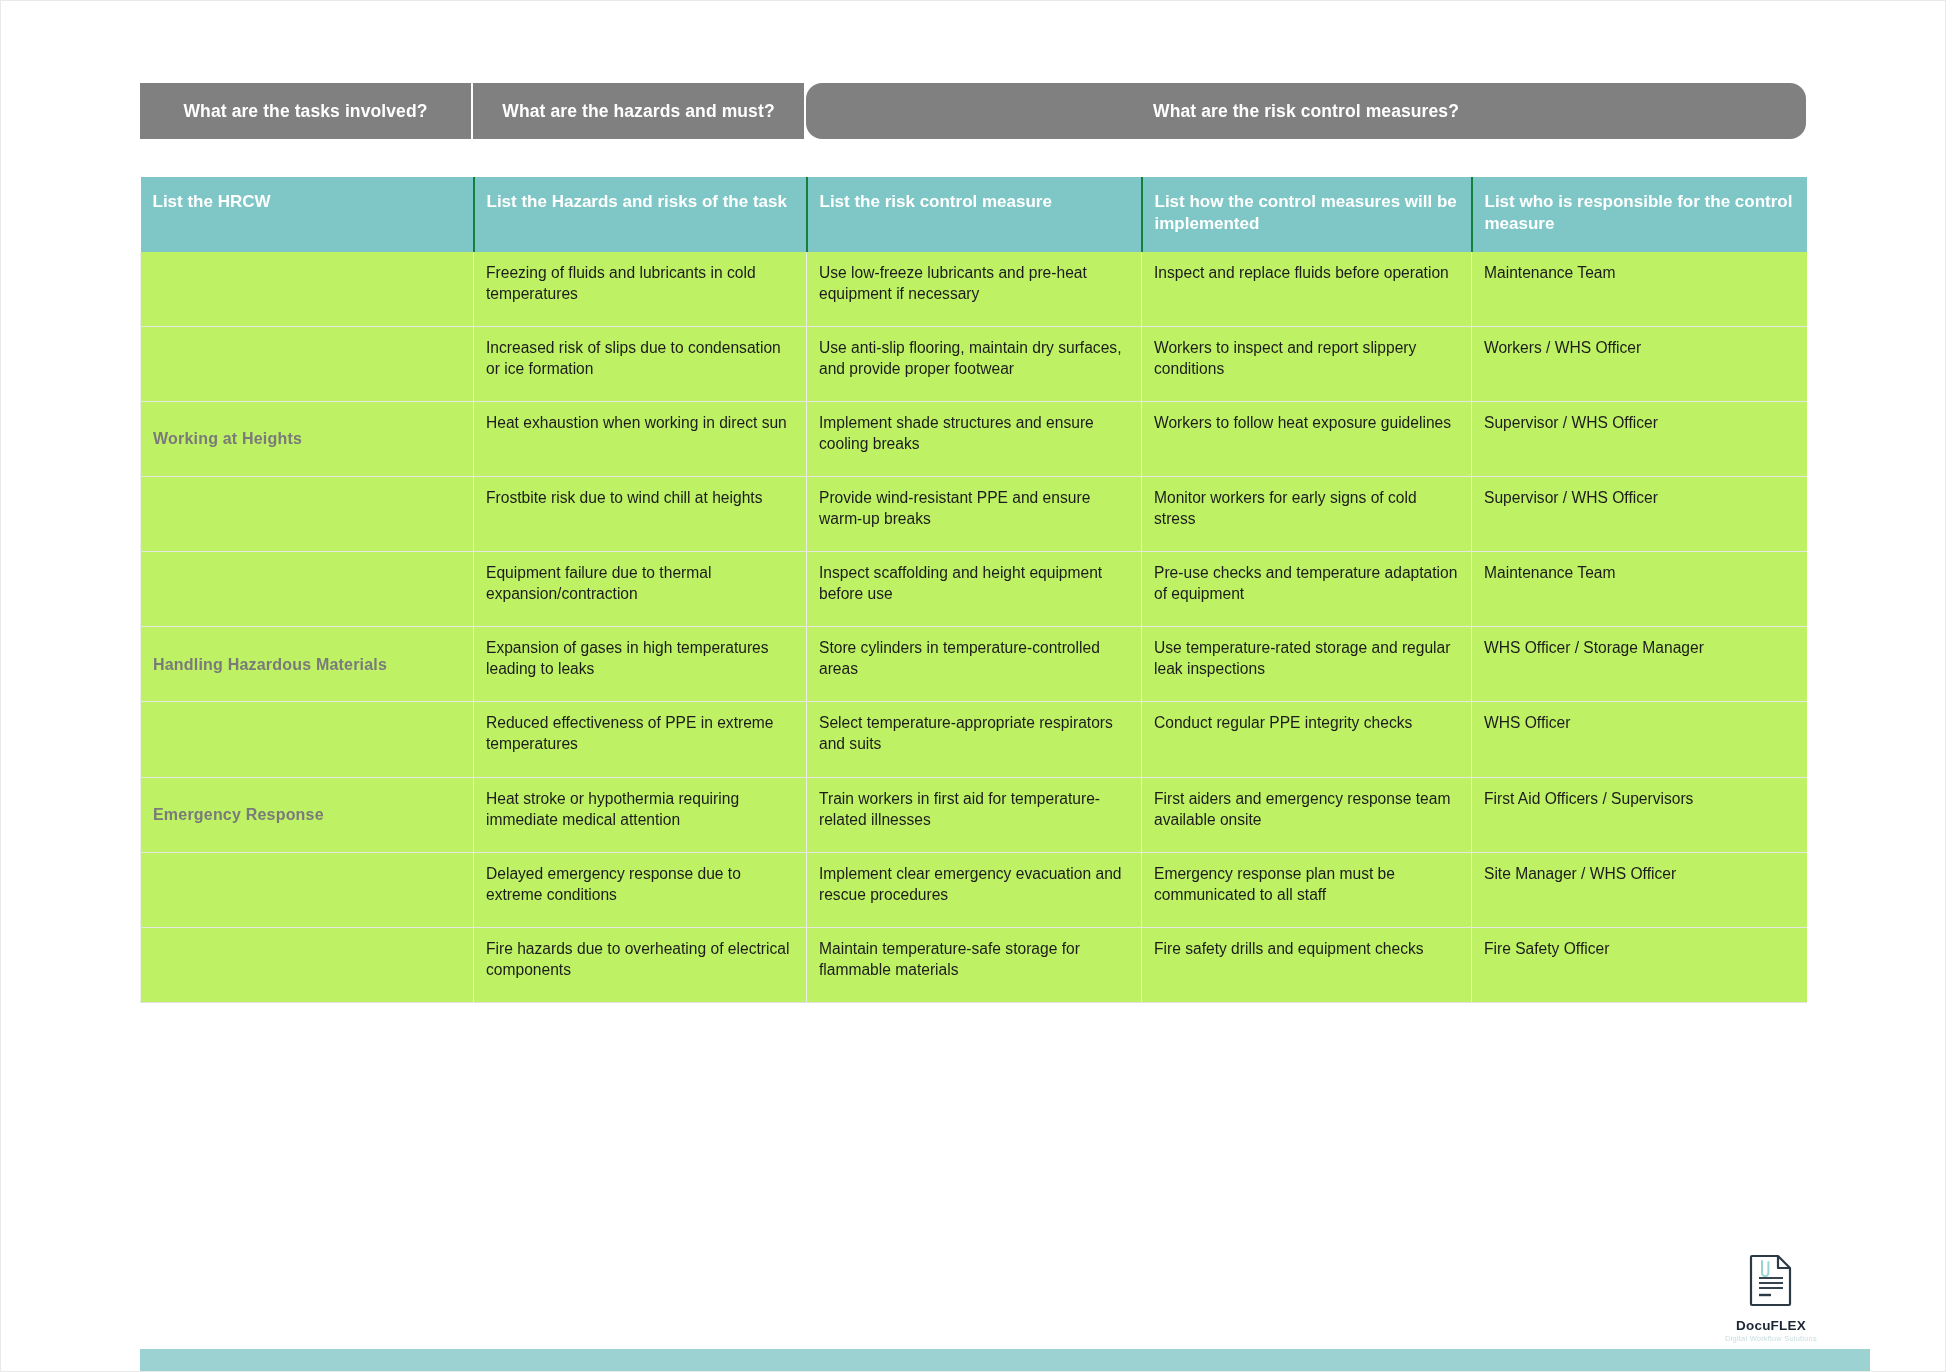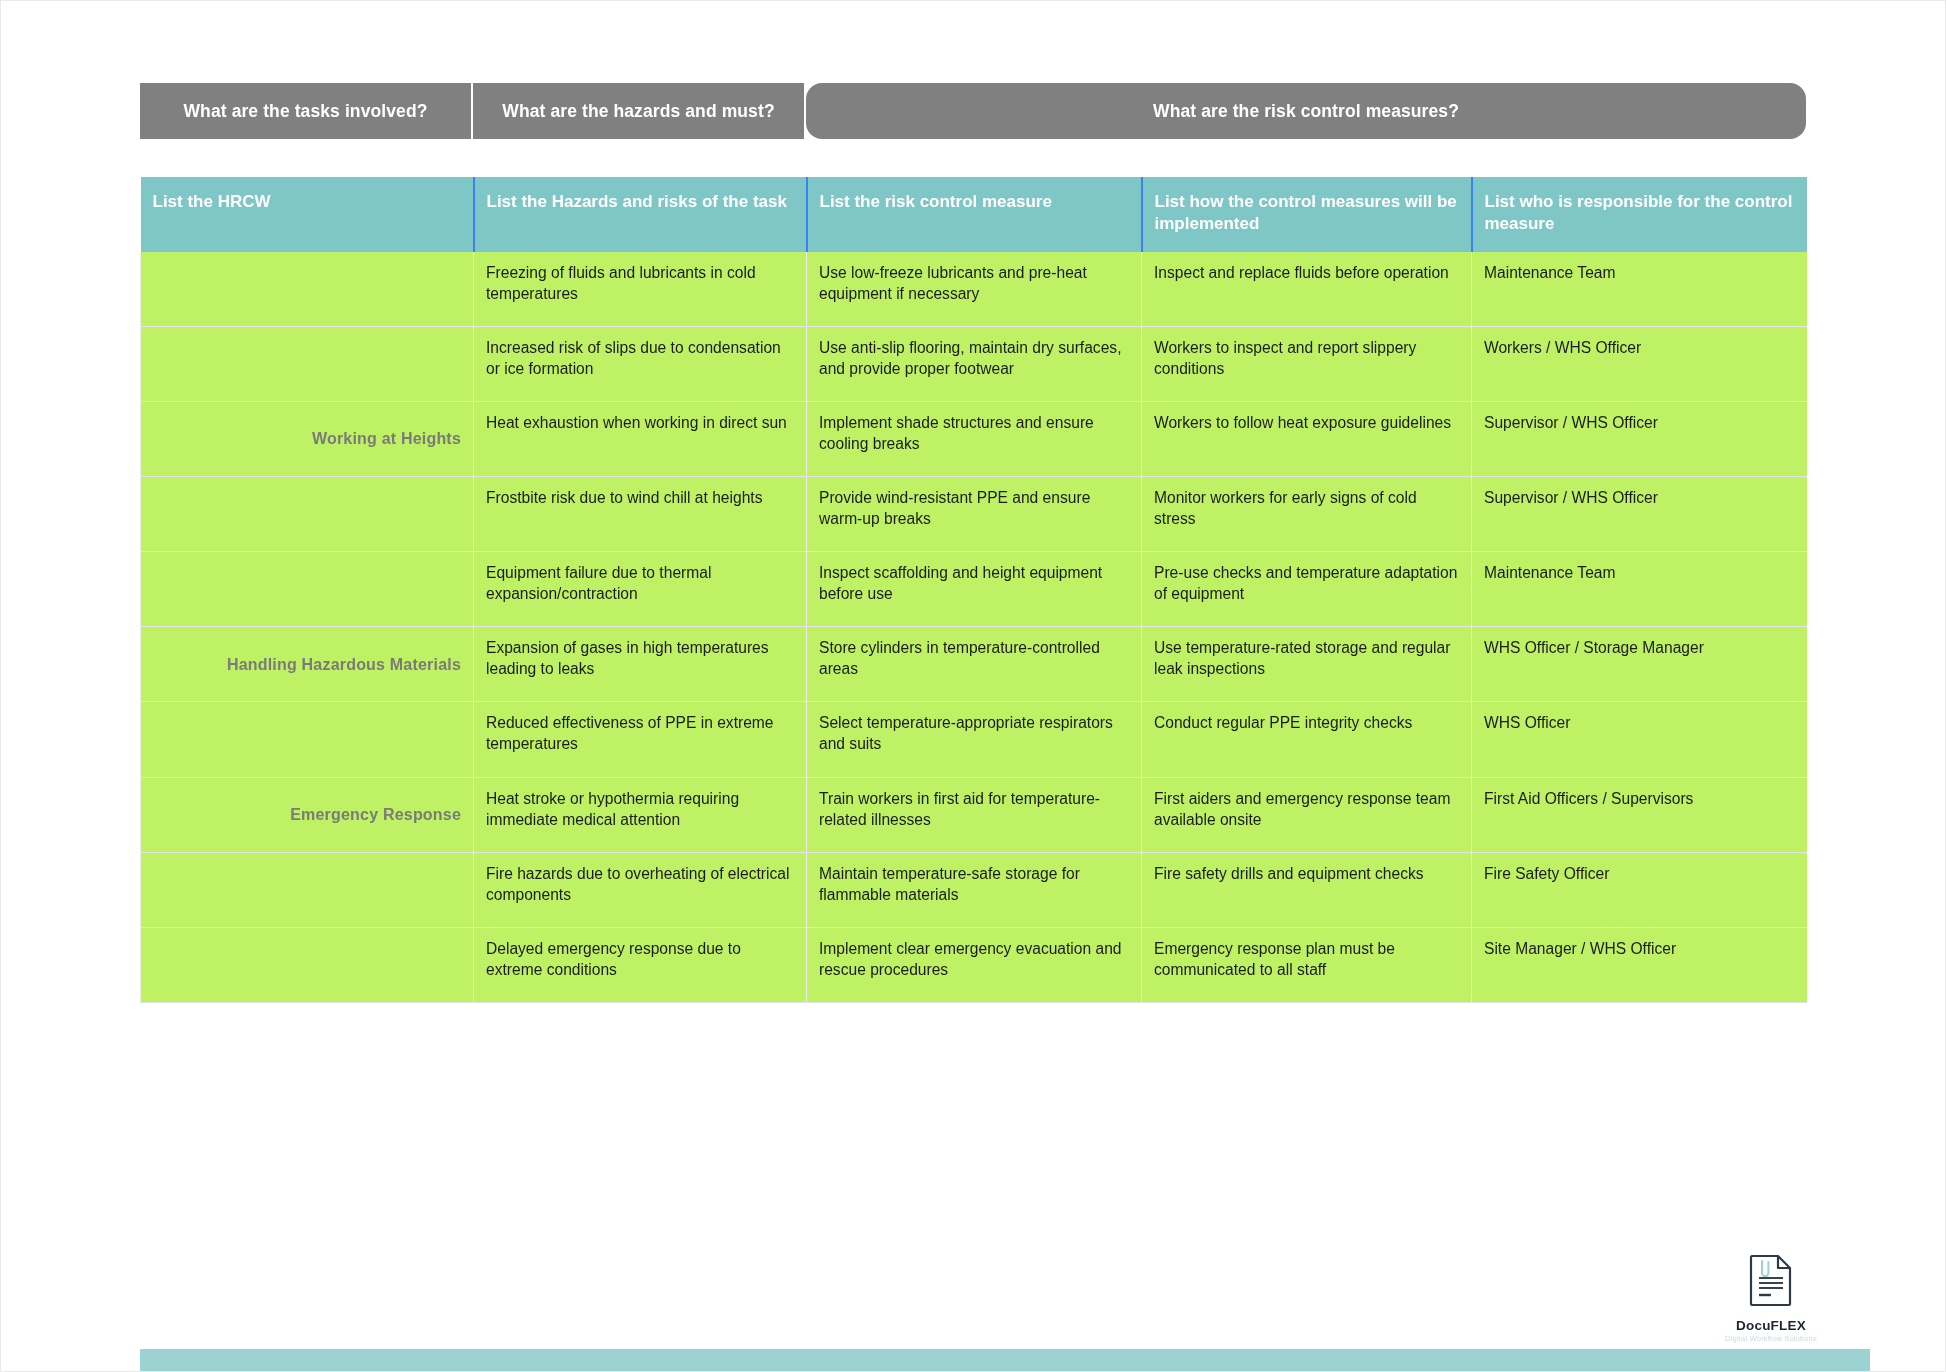--- a/index.html
+++ b/index.html
@@ -62,21 +62,21 @@
     text-align: left;
   }
 
   .risk-table thead th {
     background: #7fc6c6;
     color: #ffffff;
     font-size: 17px;
     font-weight: bold;
     line-height: 1.32;
     padding: 14px 12px 16px 12px;
-    border-right: 2px solid #3b82f6;
+    border-right: 2px solid #15803d;
     height: 64px;
     vertical-align: top;
   }
   .risk-table thead th:last-child { border-right: none; }
 
   .risk-table tbody td {
     font-size: 15.6px;
     line-height: 1.35;
     color: #1c1c1c;
     padding: 10px 12px 22px 12px;
@@ -89,21 +89,21 @@
 
   .col-hrcw   { width: 333px; }
   .col-haz    { width: 333px; }
   .col-ctrl   { width: 335px; }
   .col-impl   { width: 330px; }
   .col-resp   { width: 335px; }
 
   
   .risk-table tbody td.cell-hrcw {
     border-left: 1px solid #ececec;
-    text-align: right;
+    text-align: left;
     vertical-align: middle;
     color: #7a7a7a;
     font-weight: bold;
     font-size: 16px;
     padding: 10px 12px;
     letter-spacing: 0.2px;
   }
   .risk-table thead th.head-hrcw { border-left: none; }
 
   
@@ -221,31 +221,31 @@
         </tr>
         <tr>
           <td class="cell-hrcw">Emergency Response</td>
           <td>Heat stroke or hypothermia requiring immediate medical attention</td>
           <td>Train workers in first aid for temperature-related illnesses</td>
           <td>First aiders and emergency response team available onsite</td>
           <td>First Aid Officers / Supervisors</td>
         </tr>
         <tr>
           <td class="cell-hrcw"></td>
+          <td>Delayed emergency response due to extreme conditions</td>
+          <td>Implement clear emergency evacuation and rescue procedures</td>
+          <td>Emergency response plan must be communicated to all staff</td>
+          <td>Site Manager / WHS Officer</td>
+        </tr>
+        <tr>
+          <td class="cell-hrcw"></td>
           <td>Fire hazards due to overheating of electrical components</td>
           <td>Maintain temperature-safe storage for flammable materials</td>
           <td>Fire safety drills and equipment checks</td>
           <td>Fire Safety Officer</td>
-        </tr>
-        <tr>
-          <td class="cell-hrcw"></td>
-          <td>Delayed emergency response due to extreme conditions</td>
-          <td>Implement clear emergency evacuation and rescue procedures</td>
-          <td>Emergency response plan must be communicated to all staff</td>
-          <td>Site Manager / WHS Officer</td>
         </tr>
       </tbody>
   </table>
 
   <div class="logo">
     <svg class="logo-doc" viewBox="0 0 44 54">
       <path d="M3 3 h26 l12 12 v36 a1 1 0 0 1 -1 1 h-37 a1 1 0 0 1 -1 -1 v-47 a1 1 0 0 1 1 -1 z" fill="#ffffff" stroke="#2b3a44" stroke-width="2.2" stroke-linejoin="round"></path>
       <path d="M29 3 v12 h12" fill="none" stroke="#2b3a44" stroke-width="2.2" stroke-linejoin="round"></path>
       <path d="M13 8 v12 a3.2 3.2 0 0 0 6.4 0 v-11" fill="none" stroke="#9cd2d2" stroke-width="2" stroke-linecap="round"></path>
       <line x1="10" y1="25" x2="34" y2="25" stroke="#2b3a44" stroke-width="1.9"></line>

